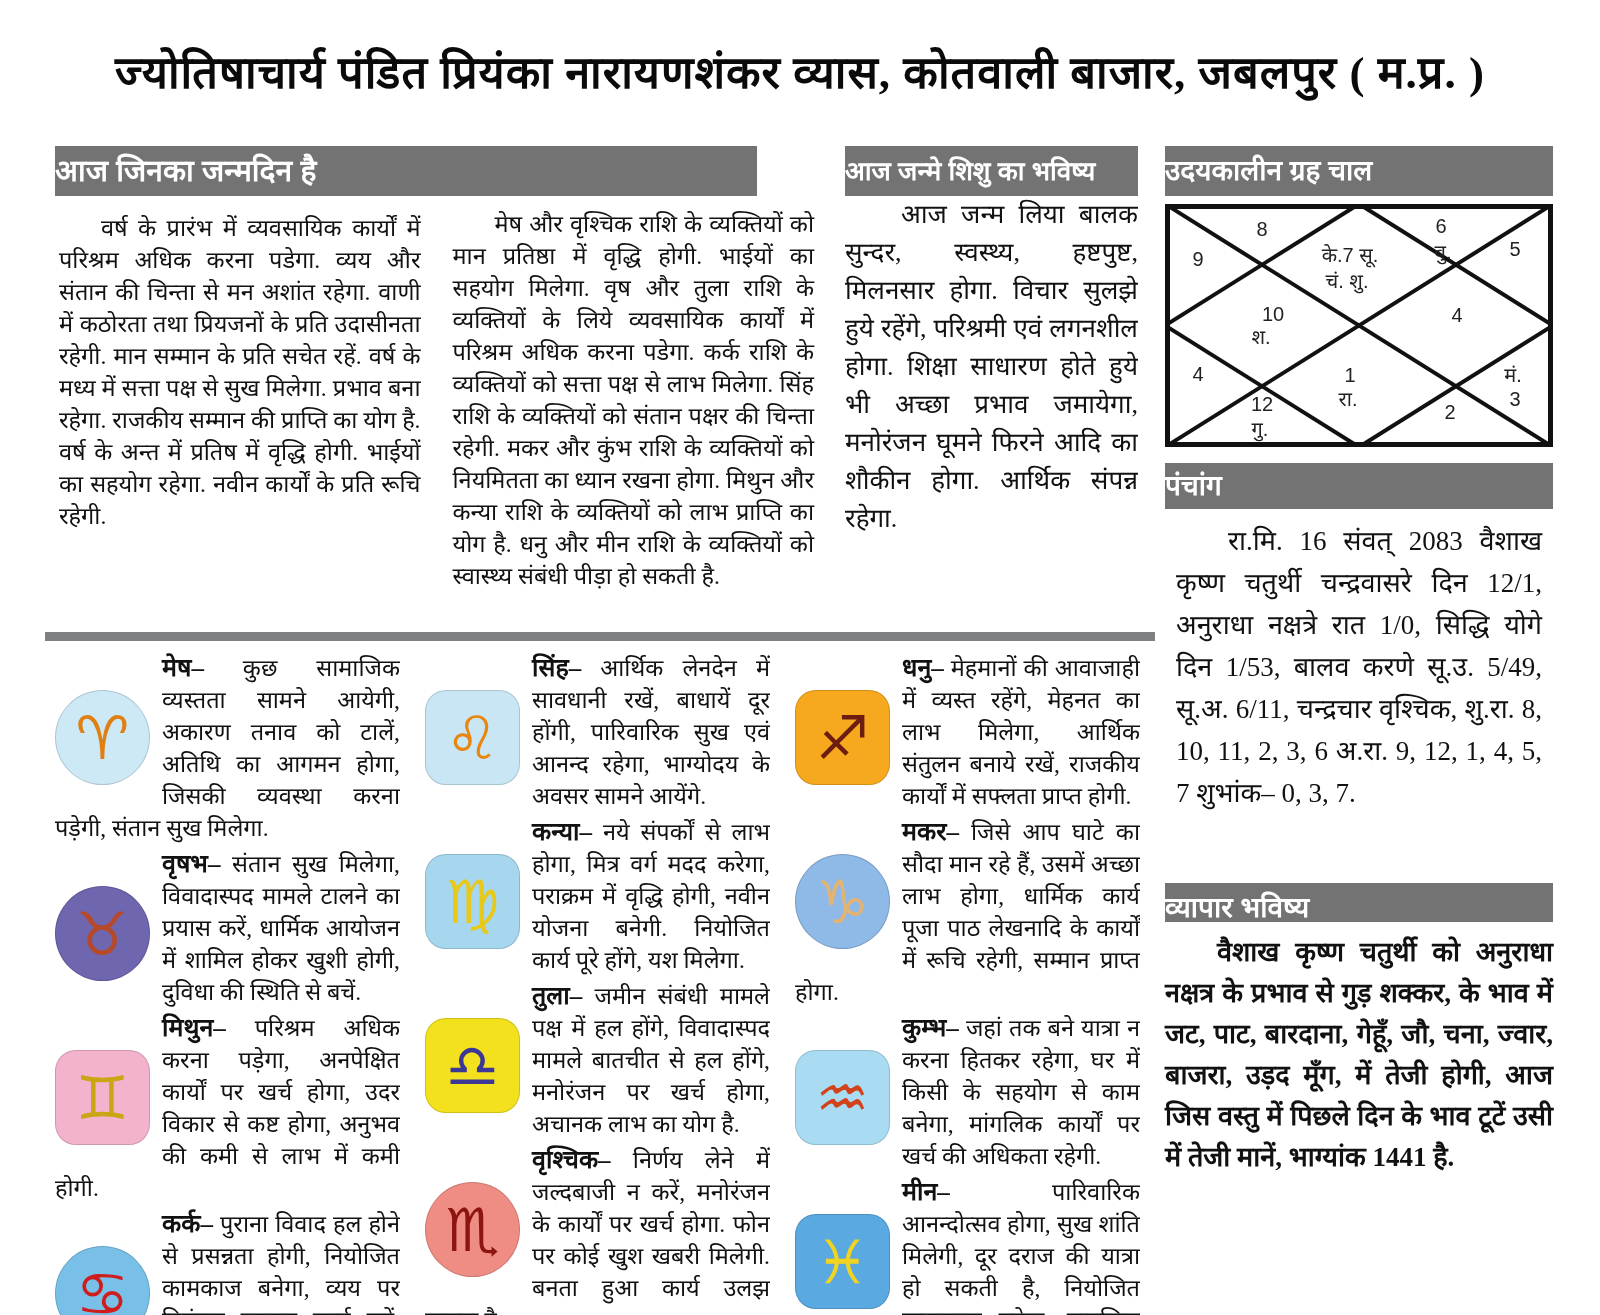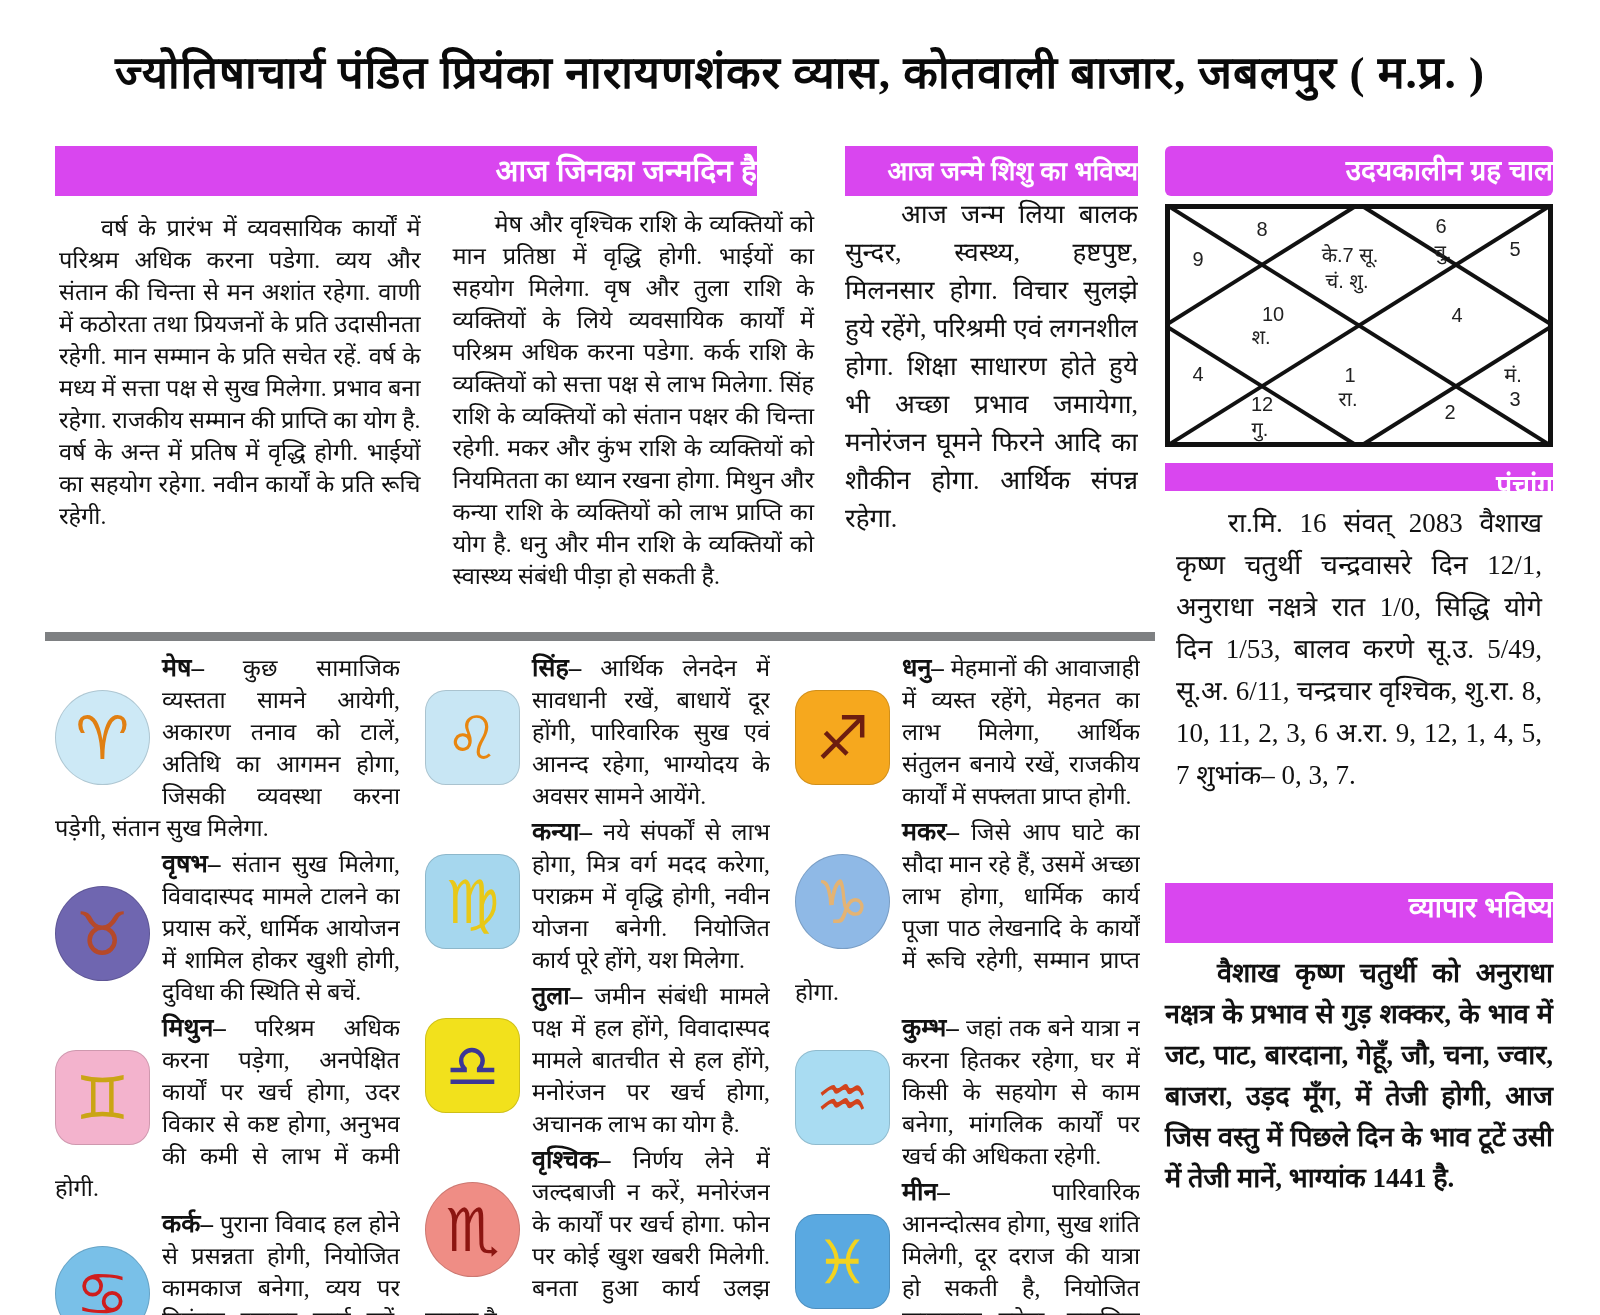--- a/index.html
+++ b/index.html
@@ -6,21 +6,21 @@
   body{
     width:1600px;height:1315px;position:relative;overflow:hidden;
     background:#ffffff;color:#111;
     font-family:"Liberation Serif","DejaVu Serif",serif;
   }
   .main-title{
     position:absolute;left:0;top:40px;width:1600px;text-align:center;
     font-size:45px;font-weight:bold;color:#0a0a0a;letter-spacing:1px;
   }
   .bar{
-    background:#d946ef;color:#ffffff;font-weight:bold;text-align:right;
+    background:#737373;color:#ffffff;font-weight:bold;text-align:left;
     font-family:"Liberation Sans","DejaVu Sans",sans-serif;
   }
   .section{position:absolute;}
   
   #birthday{left:55px;top:146px;width:763px;}
   #birthday .bar{width:702px;height:50px;line-height:50px;font-size:30px;}
   #birthday .body{
     margin-top:12px;column-count:2;column-gap:24px;
     font-size:23.5px;line-height:32px;text-align:justify;height:404px;overflow:hidden;
   }
@@ -28,34 +28,34 @@
   
   #baby{left:845px;top:146px;width:293px;}
   #baby .bar{width:293px;height:50px;line-height:50px;font-size:26px;}
   #baby .body{
     margin-top:0;font-size:26px;line-height:38px;text-align:justify;
     height:400px;overflow:hidden;
   }
   #baby .body p{margin:0;text-indent:56px;}
   
   #planets{left:1165px;top:146px;width:388px;}
-  #planets .bar{width:388px;height:50px;line-height:50px;font-size:28px;border-radius:6px;}
+  #planets .bar{width:388px;height:50px;line-height:50px;font-size:28px;}
   #chart-box{position:relative;width:388px;height:243px;margin-top:8px;}
   #chart-box svg{position:absolute;left:0;top:0;}
   .house{
     position:absolute;transform:translate(-50%,-50%);
     font-size:20px;font-family:"Liberation Sans","DejaVu Sans",sans-serif;
     color:#222;white-space:nowrap;
   }
   #panchang{left:1165px;top:463px;width:388px;}
-  #panchang .bar{width:388px;height:28px;line-height:46px;font-size:28px;}
+  #panchang .bar{width:388px;height:46px;line-height:46px;font-size:28px;}
   #panchang .body{margin-top:10px;font-size:27px;line-height:42px;text-align:justify;}
   #panchang .body p{margin:11px;text-indent:52px;}
   #trade{left:1165px;top:883px;width:388px;}
-  #trade .bar{width:388px;height:60px;line-height:50px;font-size:28px;}
+  #trade .bar{width:388px;height:39px;line-height:50px;font-size:28px;}
   #trade .body{margin-top:10px;font-size:27px;line-height:41px;text-align:justify;}
   #trade .body p{margin:0;text-indent:52px;font-weight:bold;}
   
   #divider{position:absolute;left:45px;top:632px;width:1110px;height:9px;background:#7e8082;}
   
   #zodiac{position:absolute;left:55px;top:652px;width:1085px;display:flex;justify-content:space-between;}
   .zcol{width:345px;}
   .z-entry{
     font-size:23.5px;line-height:32px;text-align:justify;overflow:hidden;
     margin-bottom:4px;

